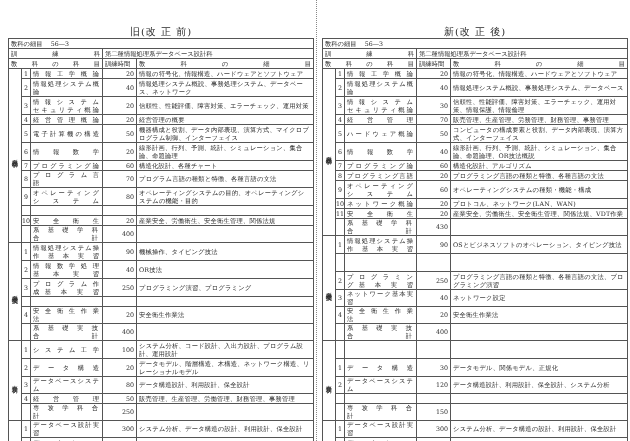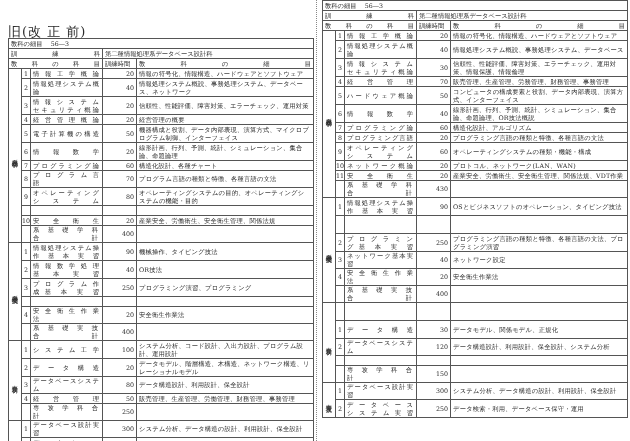--- a/index.html
+++ b/index.html
@@ -5,21 +5,21 @@
   html, body { margin: 0; padding: 0; background: #ffffff; }
   body {
     width: 630px; height: 441px; position: relative; overflow: hidden;
     font-family: "DejaVu Serif", "Liberation Serif", serif;
     color: #2a2a2a;
   }
   .half { position: absolute; top: 0; width: 306px; }
   .half.left { left: 8px; }
   .half.right { left: 322px; }
   .caption {
-    text-align: left; font-size: 13px; height: 10px; line-height: 10px;
+    text-align: center; font-size: 10px; height: 10px; line-height: 10px;
     margin-top: 27px; margin-bottom: 1px; letter-spacing: 1px;
   }
   .divider {
     position: absolute; left: 316px; top: 0; width: 0; height: 441px;
     border-left: 1px dotted #888;
   }
   table {
     border-collapse: collapse; width: 306px; table-layout: fixed;
     font-size: 6.3px; line-height: 8px;
   }
@@ -226,20 +226,21 @@
           <td class="hrs">250</td>
           <td class="desc">データ検索・利用、データベース保守・運用</td>
         </tr>
       </tbody>
   </table>
 </div>
 
 <div class="divider"></div>
 
 <div class="half right">
+  <div class="caption">新(改 正 後)</div>
   <table id="tbl-right">
     <colgroup>
         <col class="c-cat">
         <col class="c-no">
         <col class="c-name">
         <col class="c-hrs">
         <col class="c-desc">
       </colgroup>
     <tbody>
         <tr class="hdr">

